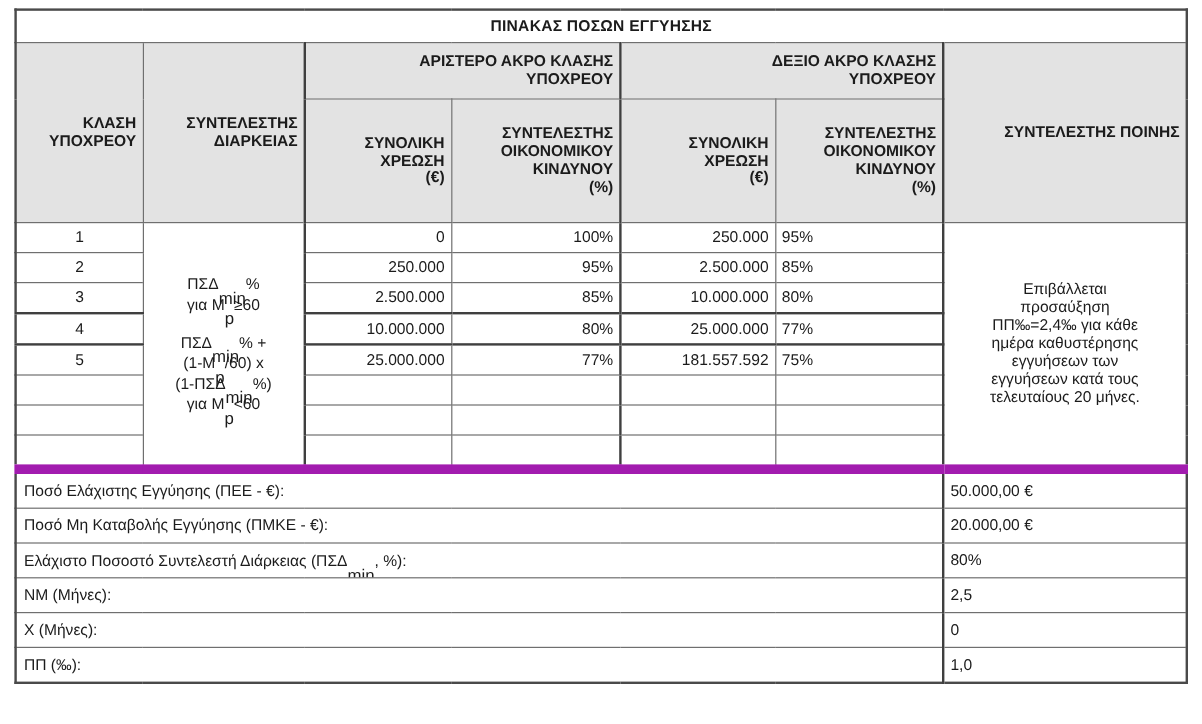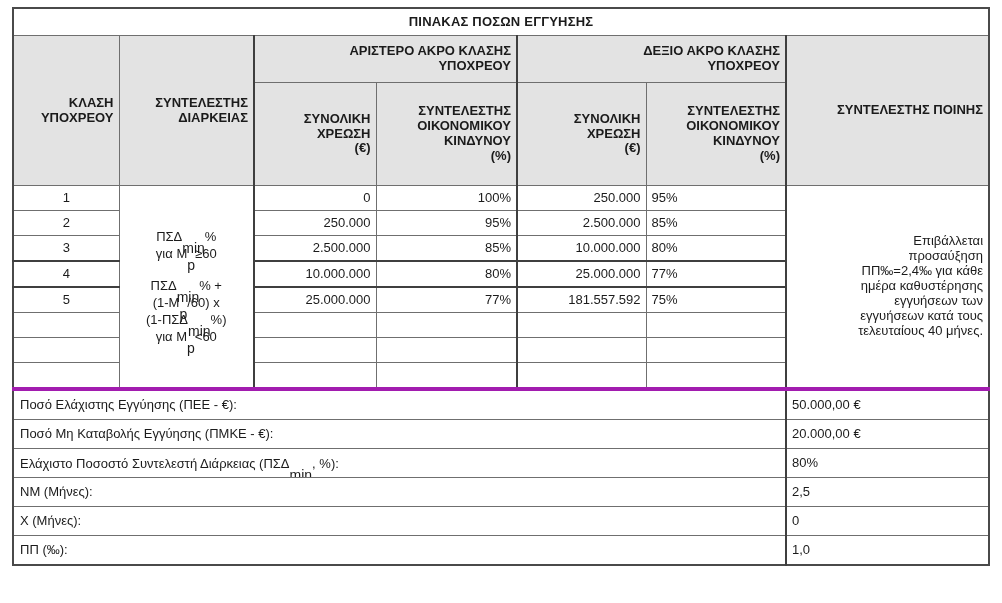--- a/index.html
+++ b/index.html
@@ -71,38 +71,38 @@
   .c-num     { text-align: right;  font-size: 13px; }
   .c-numleft { text-align: left;   font-size: 13px; }
 
   .formula-cell, .penalty-cell {
     text-align: center;
     font-size: 13px;
     line-height: 26.9px;
     vertical-align: middle;
     padding: 0 4px;
   }
-  .penalty-cell { line-height: 26.5px; font-size: 12.8px; text-align: right; }
+  .penalty-cell { line-height: 26.5px; font-size: 12.8px; }
   .formula-cell .ln, .penalty-cell .ln { display: block; white-space: nowrap; }
   .penalty-cell .ln { white-space: normal; }
 
   sub { font-size: 14px; vertical-align: baseline; position: relative; top: 12px; }
 
   
   .thick-top td { border-top: 2px solid #3f3f3f !important; }
 
   
   .sum td {
     height: 28px;
     font-size: 13px;
     border: 1px solid #6f6f6f;
   }
   .sum .label { text-align: left;  padding-left: 6px; }
   .sum .value { padding-right: 7px; border-left: 2px solid #3f3f3f; }
-  .sum.first td { border-top: 4px solid #a21caf; }
+  .sum.first td { border-top: 8px solid #a21caf; }
 </style>
 </head>
 <body>
 
 <div id="sheet">
   <table class="grid">
     <colgroup>
       <col style="width:106px">
       <col style="width:135px">
       <col style="width:122px">
@@ -179,21 +179,21 @@
           <td class="c-num">100%</td>
           <td class="c-num sep-left">250.000</td>
           <td class="c-numleft">95%</td>
           <td class="penalty-cell sep-left" rowspan="8">
             <span class="ln">Επιβάλλεται</span>
             <span class="ln">προσαύξηση</span>
             <span class="ln">ΠΠ‰=2,4‰ για κάθε</span>
             <span class="ln">ημέρα καθυστέρησης</span>
             <span class="ln">εγγυήσεων των</span>
             <span class="ln">εγγυήσεων κατά τους</span>
-            <span class="ln">τελευταίους 40 μήνες.</span>
+            <span class="ln">τελευταίους 20 μήνες.</span>
           </td>
         </tr>
         <tr class="drow">
           <td class="c-class">2</td>
           <td class="c-num sep-left">250.000</td>
           <td class="c-num">95%</td>
           <td class="c-num sep-left">2.500.000</td>
           <td class="c-numleft">85%</td>
         </tr>
         <tr class="drow">

